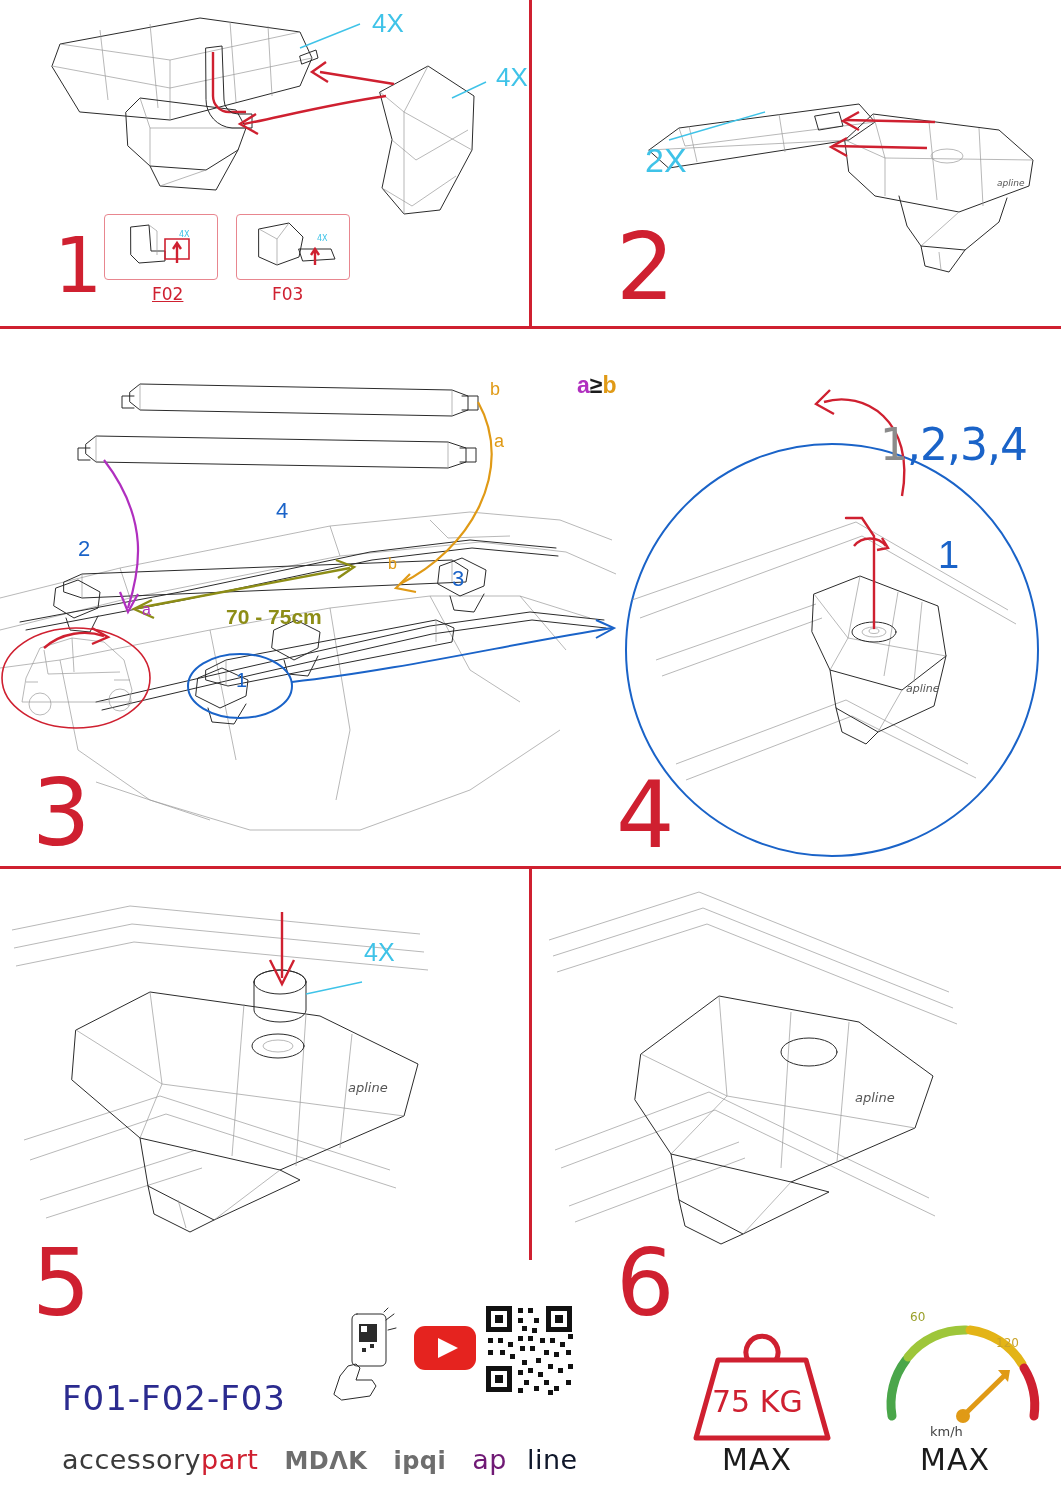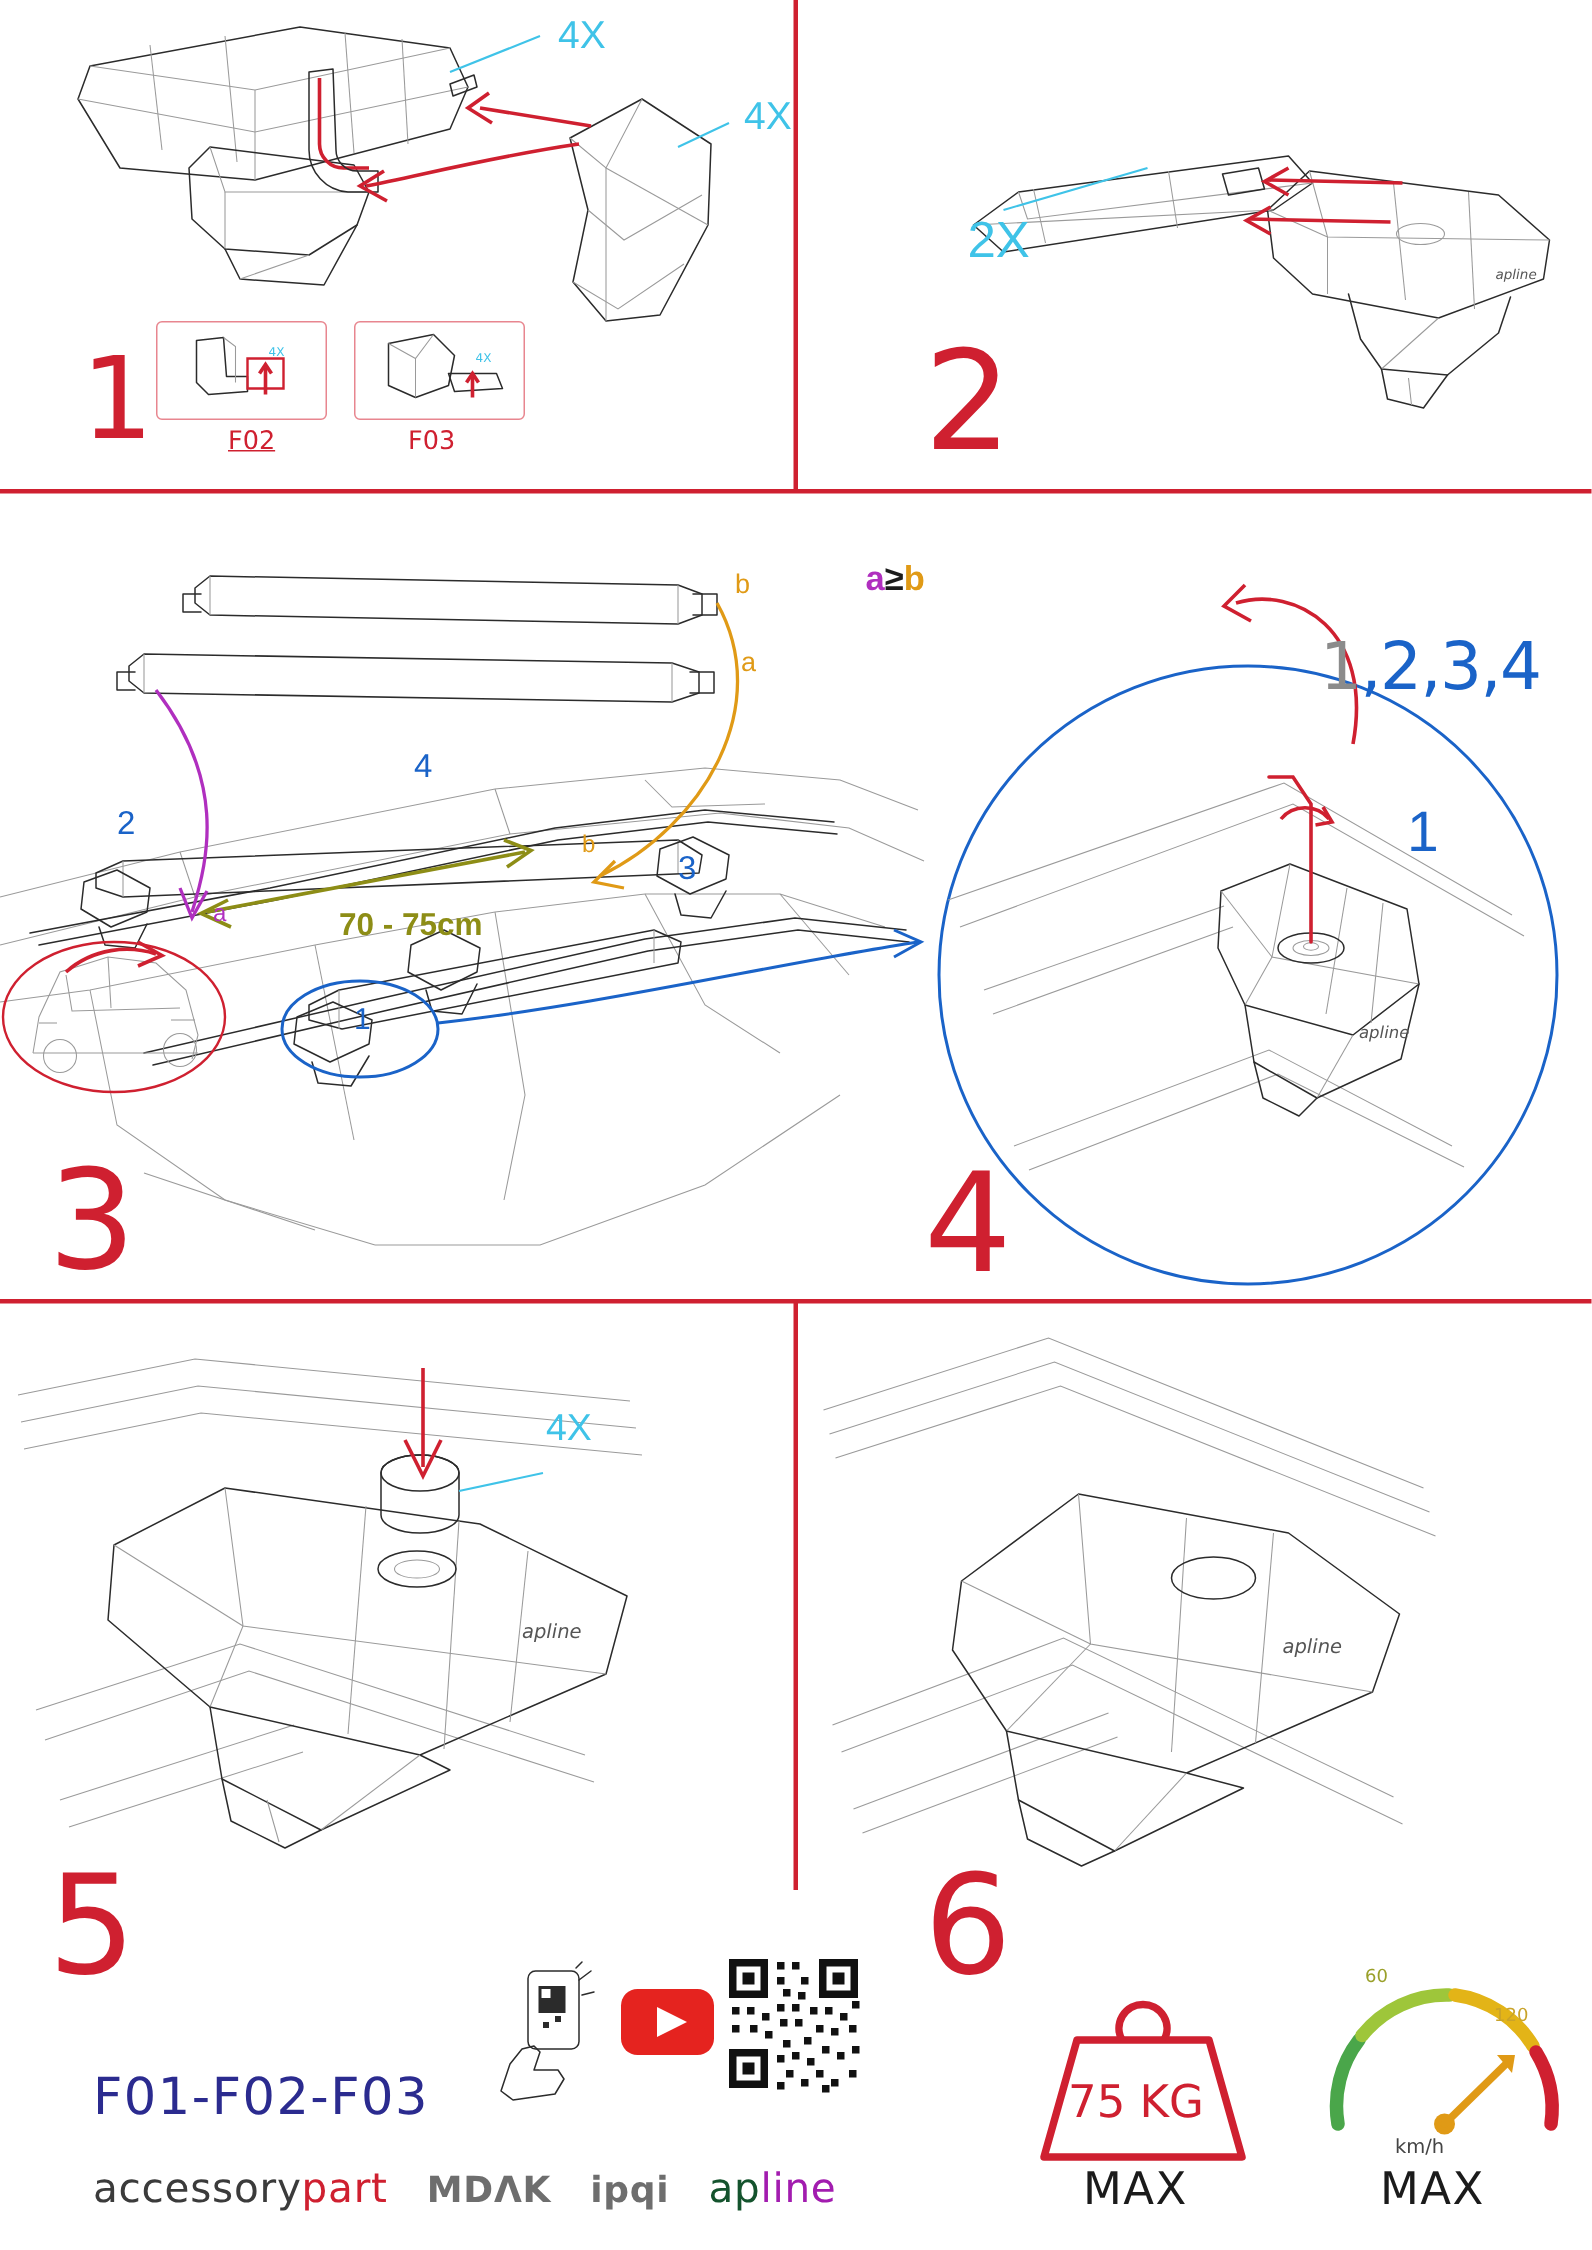--- a/index.html
+++ b/index.html
@@ -96,22 +96,22 @@
     gap: 26px;
   }
   .brand {
     font-size: 27px;
     color: #3b3b3b;
     font-family: "DejaVu Sans", sans-serif;
     letter-spacing: 0.5px;
   }
   .brand .accent { color: #cf2030; }
   .brand.small { font-size: 24px; color: #6e6e6e; font-weight: bold; }
-  .brand.apline .ap { color: #14532d; }
-  .brand.apline .line { color: #a21caf; }
+  .brand.apline .ap { color: #701a75; }
+  .brand.apline .line { color: #0f172a; margin-left: 20px; }
   .codes {
     position: absolute;
     color: #2b2b8f;
     font-family: "DejaVu Sans", sans-serif;
     font-size: 34px;
     letter-spacing: 1px;
   }
   .maxlabel {
     position: absolute;
     font-family: "DejaVu Sans", sans-serif;

